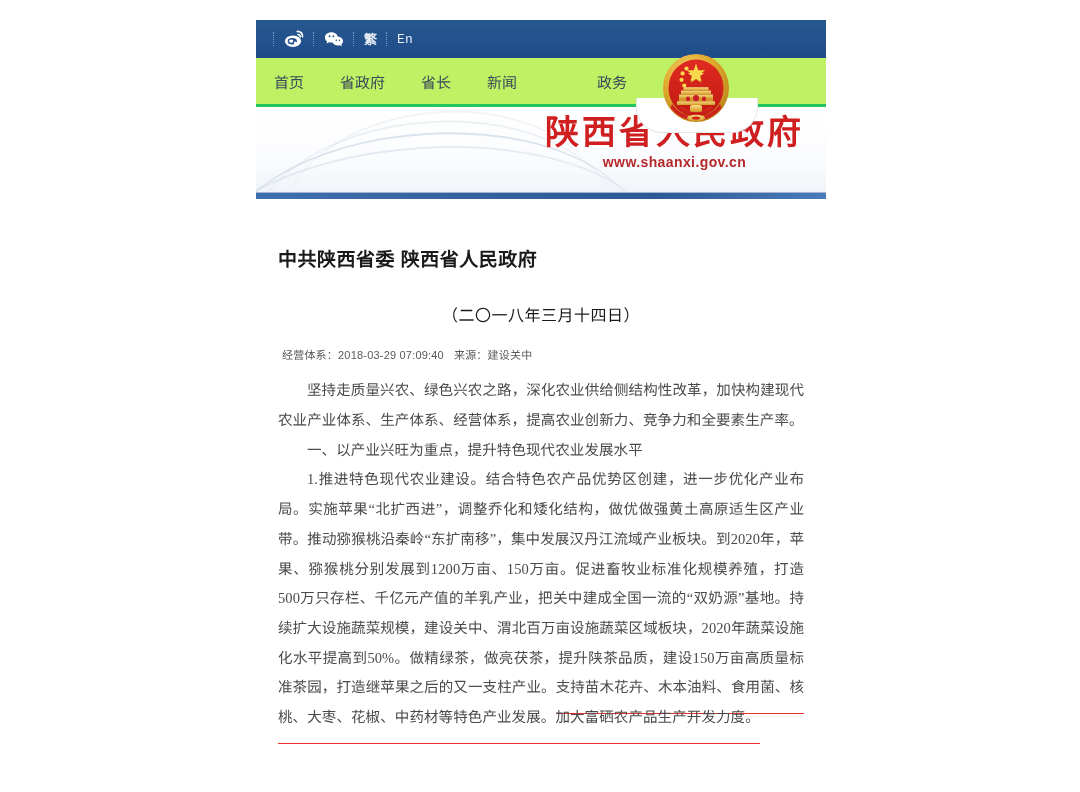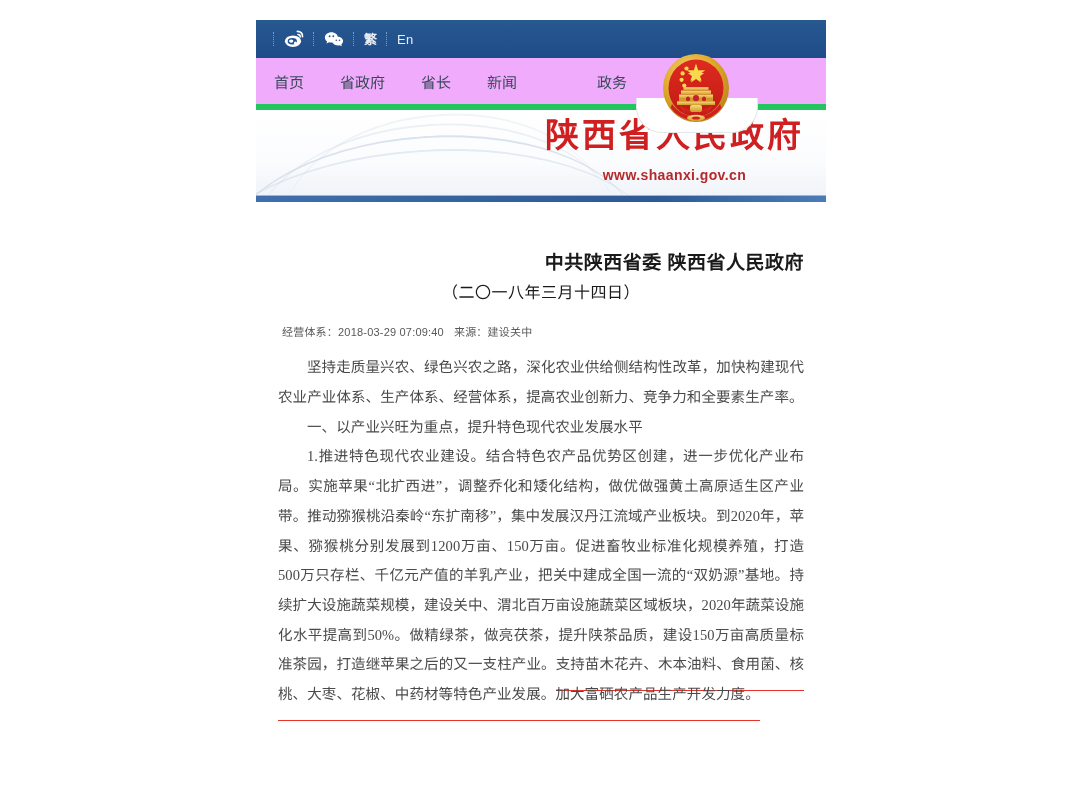--- a/index.html
+++ b/index.html
@@ -56,34 +56,34 @@
     font-size: 13px;
     line-height: 1;
     display: flex;
     align-items: center;
     justify-content: center;
     height: 22px;
     cursor: pointer;
     flex: 0 0 auto;
   }
   .topbar .tb-item.cjk { font-size: 13px; font-weight: 700; }
-  .topbar .tb-item.en  { font-size: 13px; letter-spacing: .2px; }
+  .topbar .tb-item.en  { font-size: 13px; letter-spacing: .2px; font-family: Liberation Mono, monospace; }
 
   .ico-weibo, .ico-wechat {
     width: 20px; height: 18px;
     display: inline-block;
     position: relative;
   }
 
   
   .navrow {
     position: relative;
     height: 46px;
-    background: #f0abfc;
-    border-bottom: 6px solid #22c55e;
+    background: #bef264;
+    border-bottom: 3px solid #22c55e;
   }
   .navlist {
     display: flex;
     align-items: center;
     height: 46px;
     padding-left: 18px;
     box-sizing: border-box;
   }
   .navlist .nav-item {
     color: #3b4a5a;
@@ -155,51 +155,51 @@
     line-height: 1.15;
     white-space: nowrap;
     text-shadow: 0 1px 0 rgba(255,255,255,.6);
   }
   .banner-gov-url {
     font-family: "Liberation Sans", "DejaVu Sans", sans-serif;
     font-weight: 700;
     font-size: 14px;
     color: #b5292b;
     letter-spacing: .4px;
-    margin-top: 12px;
+    margin-top: 2px;
     white-space: nowrap;
   }
   .banner-bottom-rule {
     position: absolute;
     left: 0; right: 0; bottom: 0;
     height: 6px;
     background: linear-gradient(to right, #3f6fad 0%, #35639f 35%, #2d5a97 70%, #4b7cb8 100%);
     border-top: 1px solid #9fb7d4;
   }
 
   
   .article {
     padding: 44px 22px 0 22px;
     box-sizing: border-box;
   }
   .doc-title {
-    text-align: right;
+    text-align: left;
     font-family: "Liberation Sans", "DejaVu Sans", sans-serif;
     font-size: 19px;
     font-weight: 700;
     color: #1a1a1a;
     line-height: 1.75;
     letter-spacing: .5px;
   }
   .doc-date {
     text-align: center;
     font-family: "Liberation Sans", "DejaVu Sans", sans-serif;
     font-size: 16px;
     color: #1a1a1a;
-    margin-top: 0;
+    margin-top: 26px;
     letter-spacing: .5px;
   }
   .doc-meta {
     margin-top: 20px;
     font-family: "Liberation Sans", "DejaVu Sans", sans-serif;
     font-size: 11px;
     color: #585858;
     letter-spacing: .2px;
     padding-left: 4px;
   }

